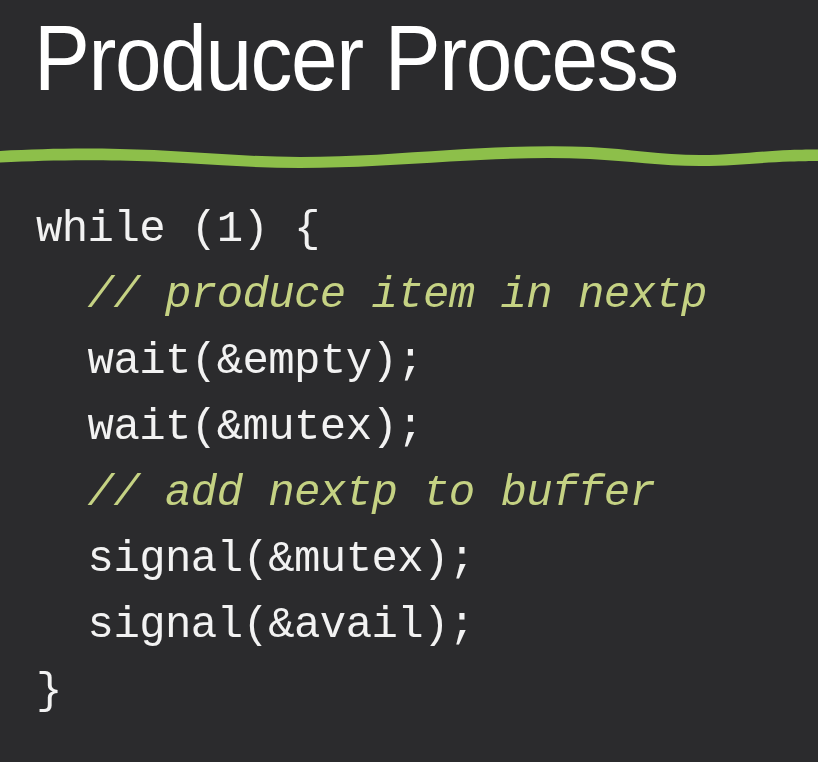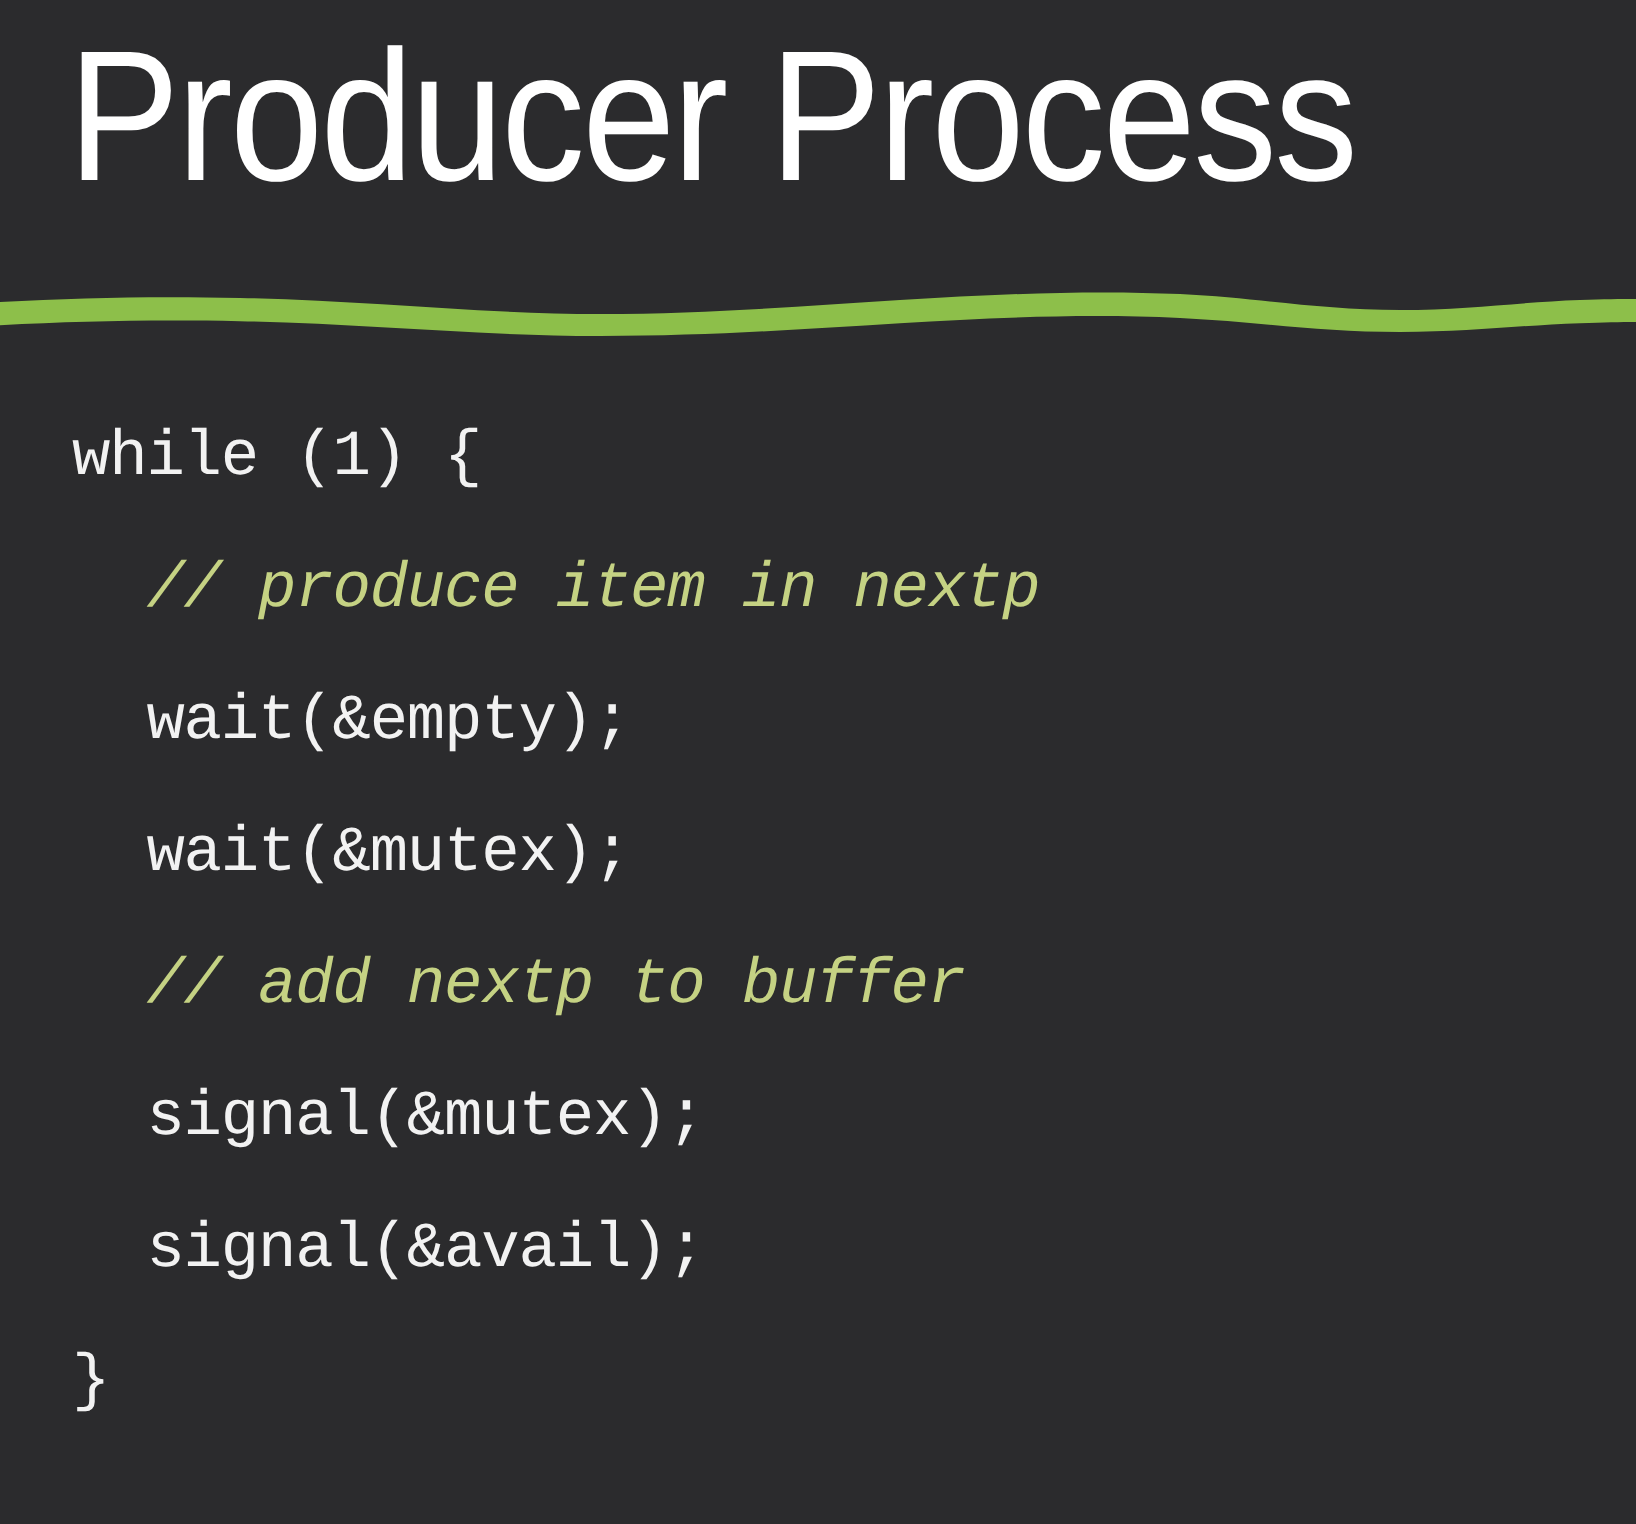--- a/index.html
+++ b/index.html
@@ -64,21 +64,21 @@
     font-size: 44px;
     line-height: 66px;
     white-space: pre;
     color: #f2f2f2;
   }
   .code-line {
     display: block;
     height: 66px;
     white-space: pre;
     font-family: "Liberation Mono", "DejaVu Sans Mono", monospace;
-    font-size: 32px;
+    font-size: 44px;
     line-height: 66px;
     letter-spacing: -0.6px;
   }
   .code-line.code {
     color: #f2f2f2;
   }
   .code-line.comment {
     color: #c5d283;
     font-style: italic;
   }

